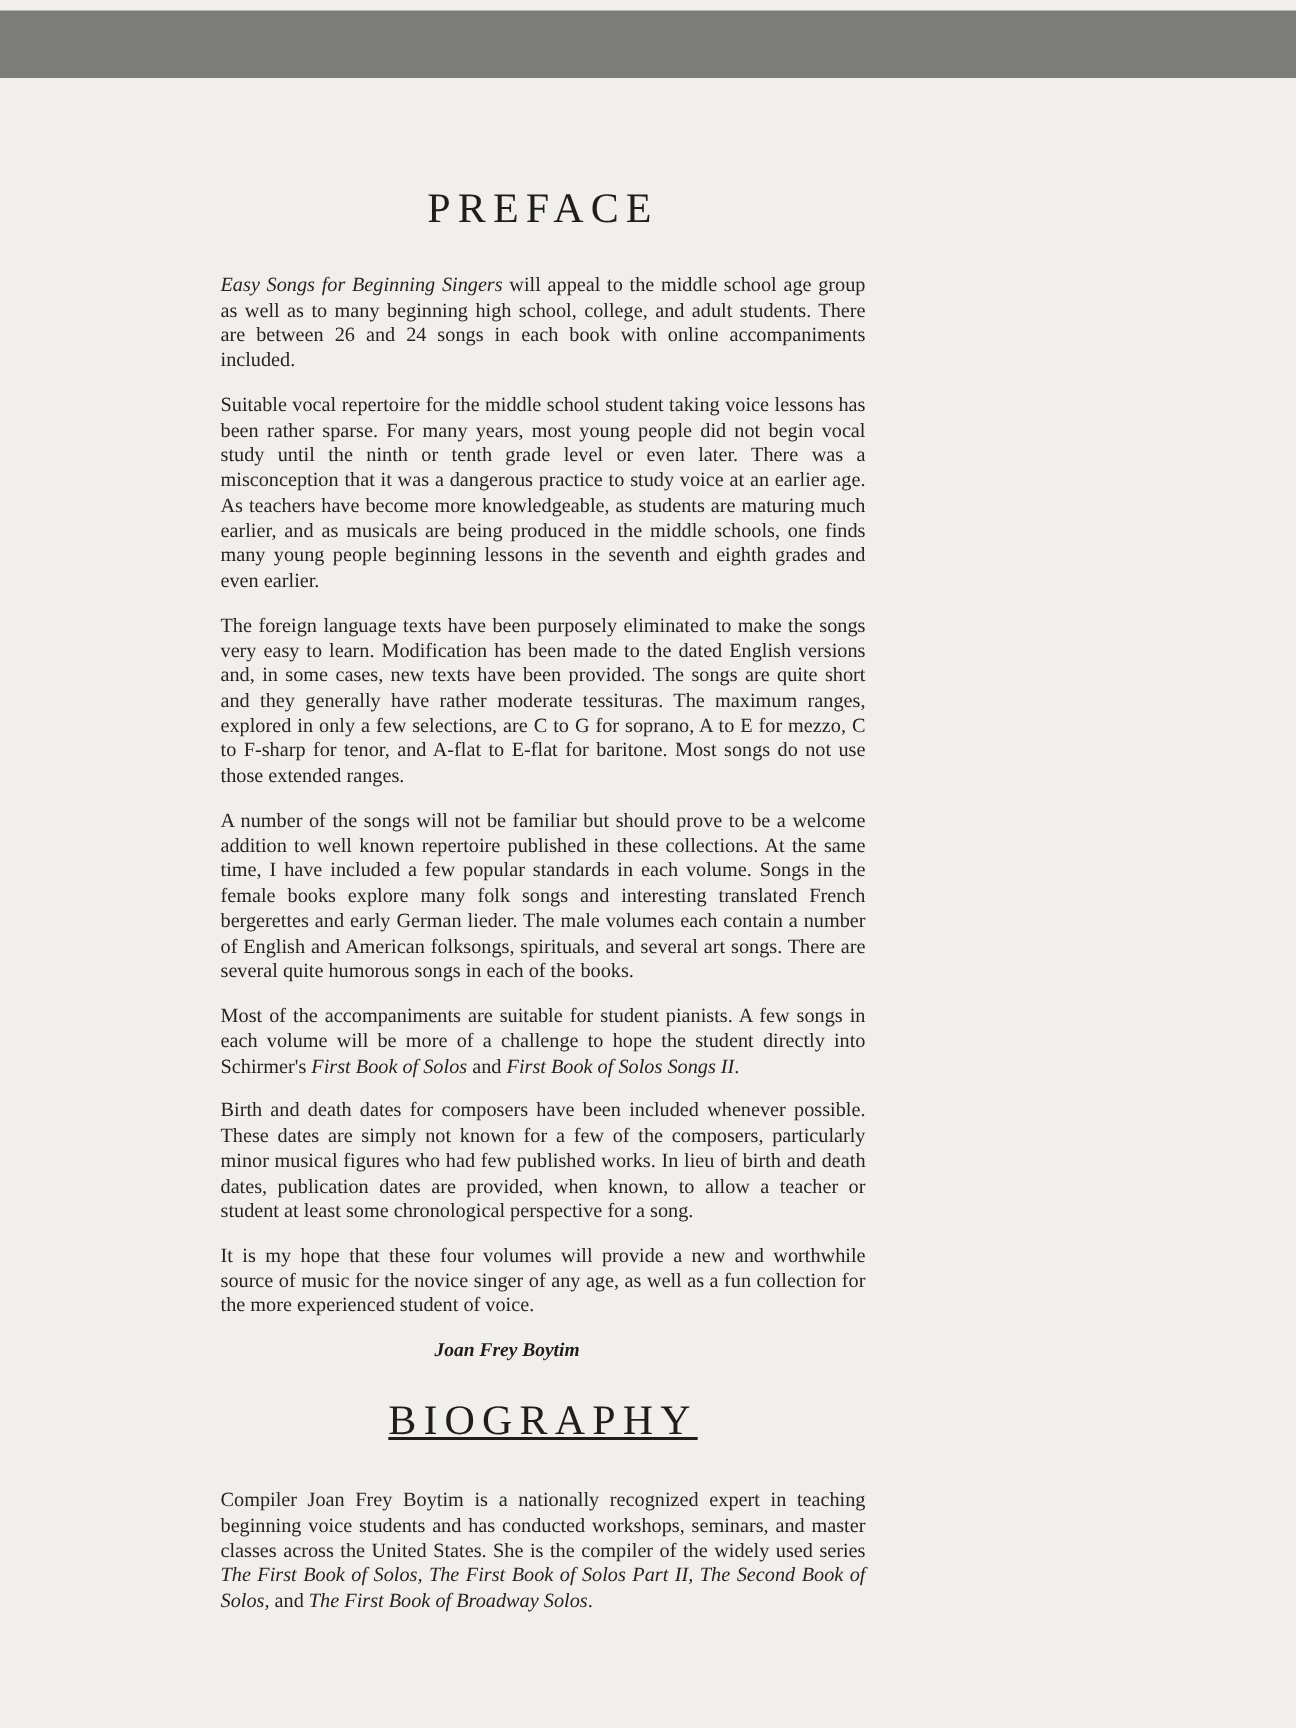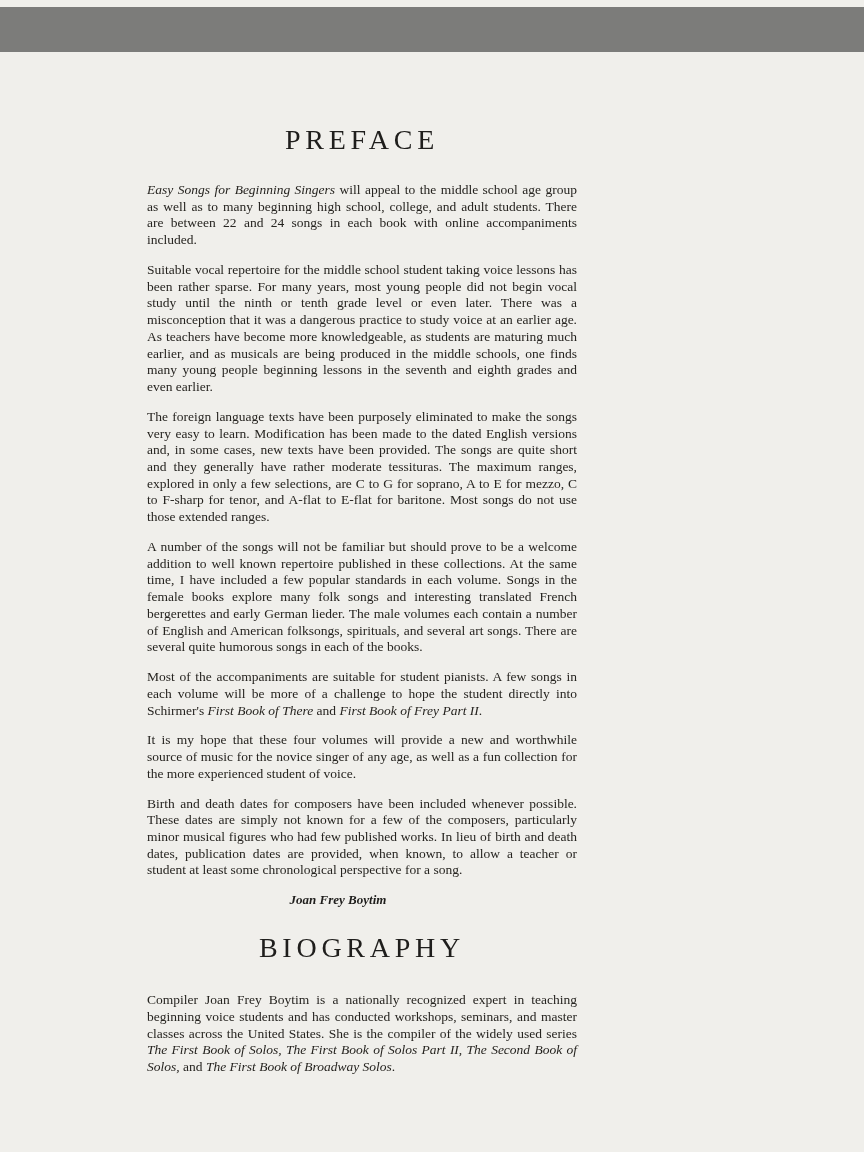--- a/index.html
+++ b/index.html
@@ -40,20 +40,21 @@
     font-weight: 400;
     font-size: 28px;
     letter-spacing: 0.17em;
     text-align: center;
     color: #1f1e1c;
     margin: 0 0 26px 0;
   }
   h1.section-title.bio {
     margin-top: 24px;
     margin-bottom: 28px;
+    text-decoration: underline;
   }
   p.para {
     font-size: 13.5px;
     line-height: 1.24;
     text-align: justify;
     margin: 0 0 13px 0;
     color: #262420;
   }
   p.para em {
     font-style: italic;
@@ -73,27 +74,27 @@
 <body>
 
 <div class="top-bar"></div>
 
 <div class="content">
   <div class="text-col">
 
     <h1 class="section-title">PREFACE</h1>
 
     <div id="preface-paragraphs">
-        <p class="para"><em>Easy Songs for Beginning Singers</em><span> will appeal to the middle school age group as well as to many beginning high school, college, and adult students. There are between 22 and 24 songs in each book with online accompaniments included.</span></p>
+        <p class="para"><em>Easy Songs for Beginning Singers</em><span> will appeal to the middle school age group as well as to many beginning high school, college, and adult students. There are between 26 and 24 songs in each book with online accompaniments included.</span></p>
         <p class="para"><span>Suitable vocal repertoire for the middle school student taking voice lessons has been rather sparse. For many years, most young people did not begin vocal study until the ninth or tenth grade level or even later. There was a misconception that it was a dangerous practice to study voice at an earlier age. As teachers have become more knowledgeable, as students are maturing much earlier, and as musicals are being produced in the middle schools, one finds many young people beginning lessons in the seventh and eighth grades and even earlier.</span></p>
         <p class="para"><span>The foreign language texts have been purposely eliminated to make the songs very easy to learn. Modification has been made to the dated English versions and, in some cases, new texts have been provided. The songs are quite short and they generally have rather moderate tessituras. The maximum ranges, explored in only a few selections, are C to G for soprano, A to E for mezzo, C to F-sharp for tenor, and A-flat to E-flat for baritone. Most songs do not use those extended ranges.</span></p>
         <p class="para"><span>A number of the songs will not be familiar but should prove to be a welcome addition to well known repertoire published in these collections. At the same time, I have included a few popular standards in each volume. Songs in the female books explore many folk songs and interesting translated French bergerettes and early German lieder. The male volumes each contain a number of English and American folksongs, spirituals, and several art songs. There are several quite humorous songs in each of the books.</span></p>
-        <p class="para"><span>Most of the accompaniments are suitable for student pianists. A few songs in each volume will be more of a challenge to hope the student directly into Schirmer's </span><em>First Book of There</em><span> and </span><em>First Book of Frey Part II</em><span>.</span></p>
+        <p class="para"><span>Most of the accompaniments are suitable for student pianists. A few songs in each volume will be more of a challenge to hope the student directly into Schirmer's </span><em>First Book of Solos</em><span> and </span><em>First Book of Solos Songs II</em><span>.</span></p>
+        <p class="para"><span>Birth and death dates for composers have been included whenever possible. These dates are simply not known for a few of the composers, particularly minor musical figures who had few published works. In lieu of birth and death dates, publication dates are provided, when known, to allow a teacher or student at least some chronological perspective for a song.</span></p>
         <p class="para"><span>It is my hope that these four volumes will provide a new and worthwhile source of music for the novice singer of any age, as well as a fun collection for the more experienced student of voice.</span></p>
-        <p class="para"><span>Birth and death dates for composers have been included whenever possible. These dates are simply not known for a few of the composers, particularly minor musical figures who had few published works. In lieu of birth and death dates, publication dates are provided, when known, to allow a teacher or student at least some chronological perspective for a song.</span></p>
       </div>
 
     <div class="signature">Joan Frey Boytim</div>
 
     <h1 class="section-title bio">BIOGRAPHY</h1>
 
     <div id="biography-paragraphs">
         <p class="para"><span>Compiler Joan Frey Boytim is a nationally recognized expert in teaching beginning voice students and has conducted workshops, seminars, and master classes across the United States.  She is the compiler of the widely used series </span><em>The First Book of Solos, The First Book of Solos Part II, The Second Book of Solos,</em><span> and </span><em>The First Book of Broadway Solos</em><span>.</span></p>
       </div>
 

